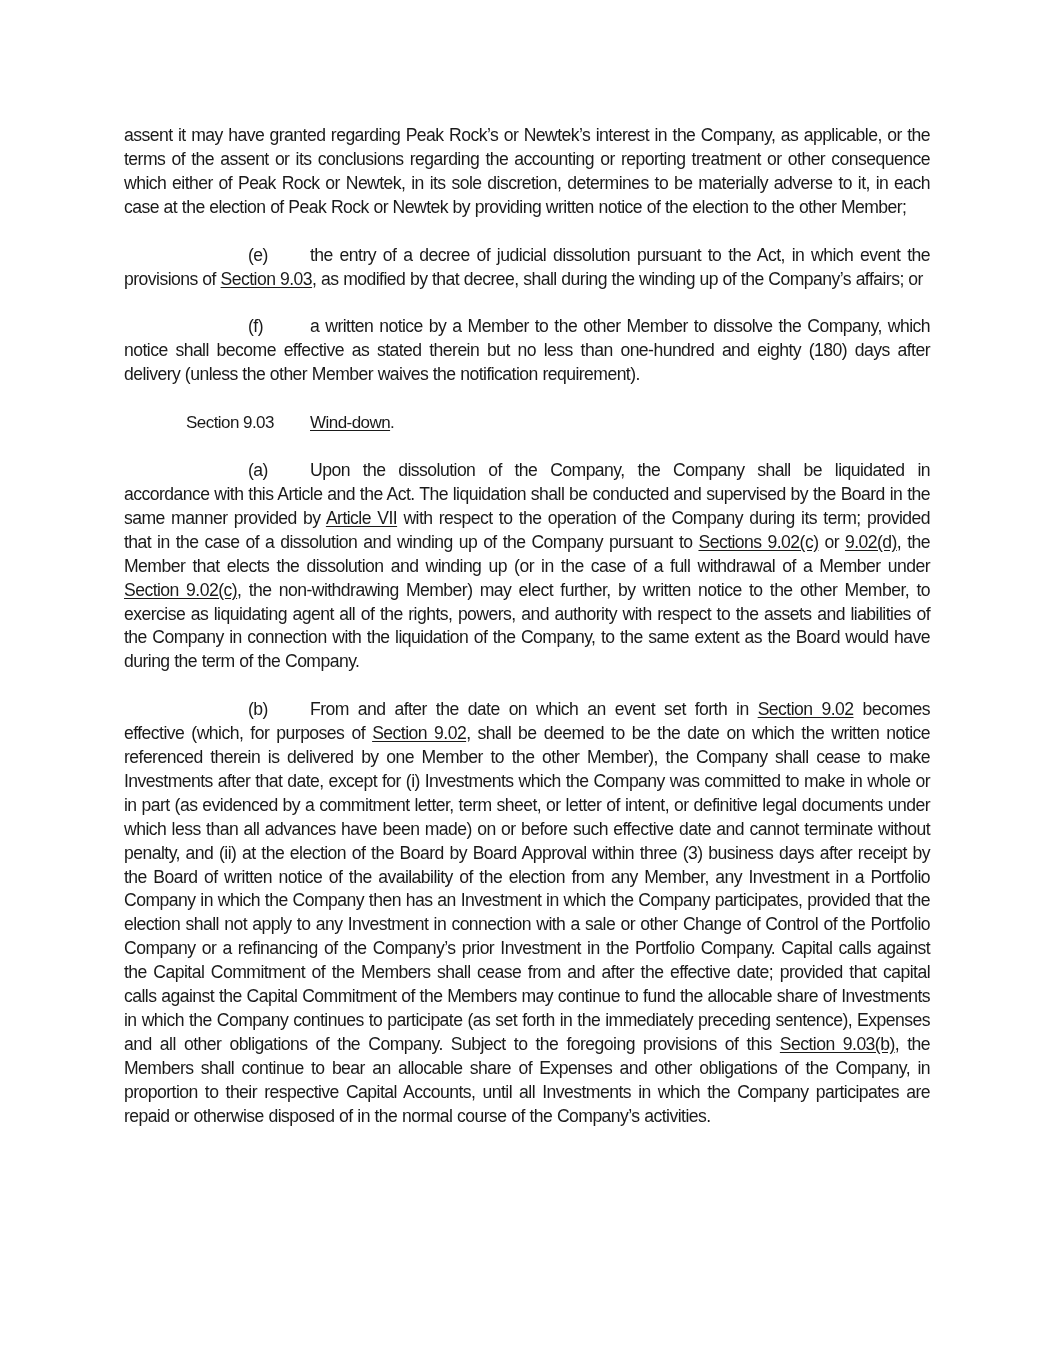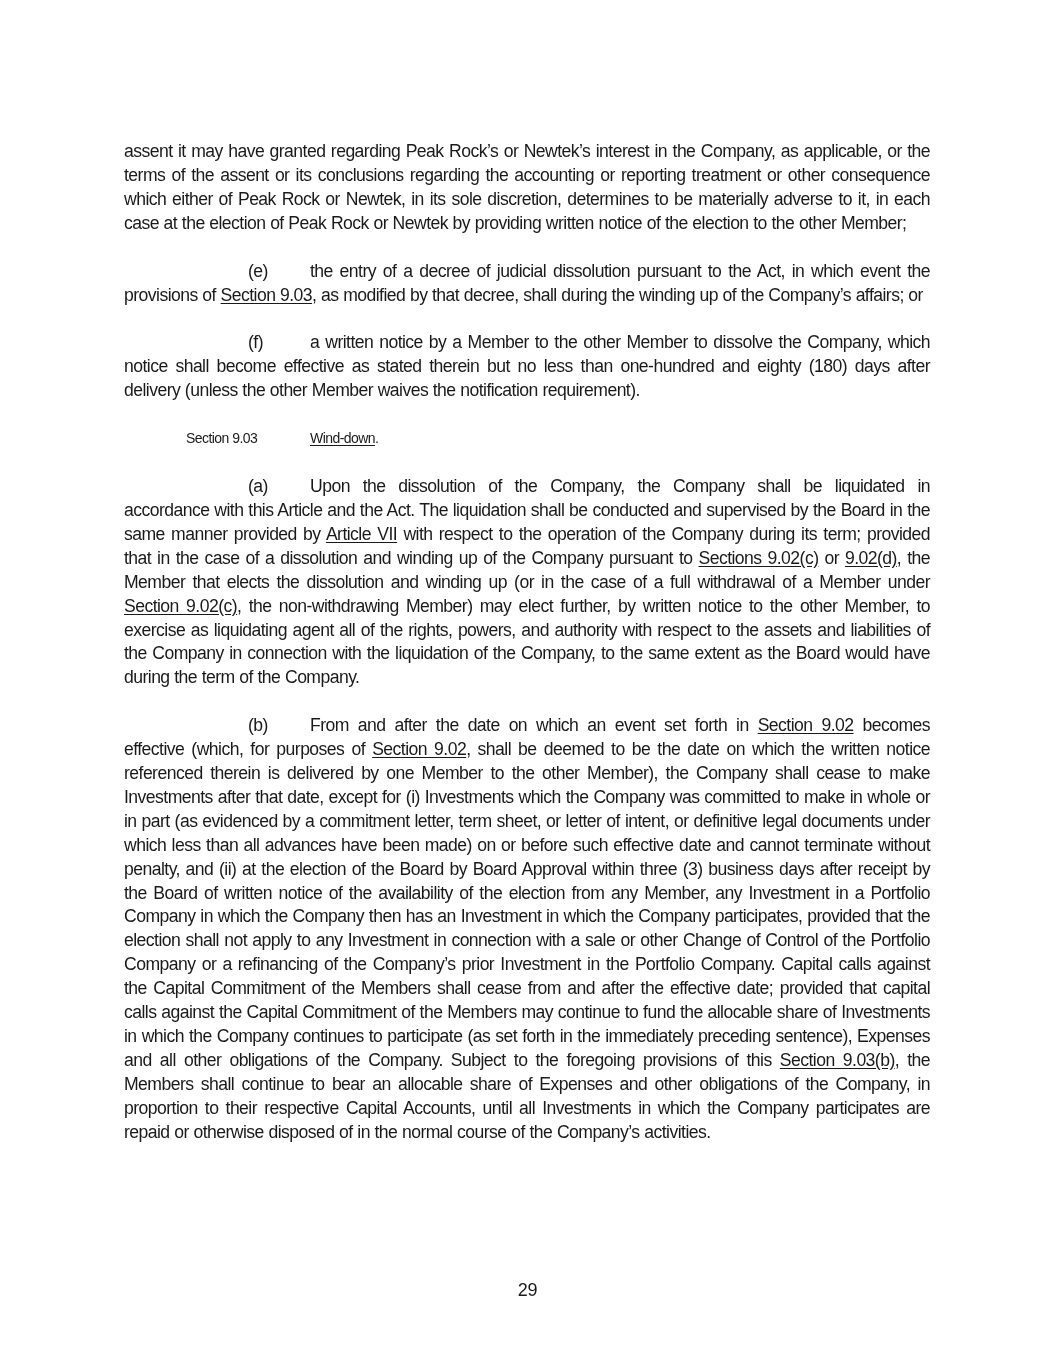--- a/index.html
+++ b/index.html
@@ -3,30 +3,30 @@
   <meta charset="utf-8">
   <style>
     html, body { margin: 0; padding: 0; background: #ffffff; }
     body { width: 1055px; height: 1365px; position: relative; overflow: hidden; }
     .page {
       position: absolute; left: 0; top: 0; width: 1055px; height: 1365px;
       background: #ffffff; color: #1a1a1a;
       font-family: "Liberation Sans", sans-serif;
     }
     .content {
-      position: absolute; left: 124px; top: 140px; width: 806px;
+      position: absolute; left: 124px; top: 124px; width: 806px;
     }
     .para {
       font-size: 17.6px; line-height: 23.9px; text-align: justify;
       margin: 0; letter-spacing: -0.55px; word-spacing: 0.3px;
     }
     .gap { height: 24px; }
     .indent-sub { text-indent: 124px; }
     .label { display: inline-block; width: 62px; text-indent: 0; }
-    .sec-head { padding-left: 62px; font-size: 14px; line-height: 23.9px; letter-spacing: -0.55px; }
+    .sec-head { padding-left: 62px; font-size: 17px; line-height: 23.9px; letter-spacing: -0.55px; }
     .sec-num { display: inline-block; width: 124px; }
     u { text-decoration: underline; text-underline-offset: 2px; }
     .page-num {
       position: absolute; left: 0; width: 1055px; top: 1280px;
       text-align: center; font-size: 18px; letter-spacing: -0.3px;
     }
   </style>
 </head>
 <body>
 
@@ -50,14 +50,13 @@
     <div class="gap"></div>
 
     <p class="para indent-sub"><span class="label">(a)</span><span>Upon the dissolution of the Company, the Company shall be liquidated in accordance with this Article and the Act. The liquidation shall be conducted and supervised by the Board in the same manner provided by </span><u>Article VII</u><span> with respect to the operation of the Company during its term; provided that in the case of a dissolution and winding up of the Company pursuant to </span><u>Sections 9.02(c)</u><span> or </span><u>9.02(d)</u><span>, the Member that elects the dissolution and winding up (or in the case of a full withdrawal of a Member under </span><u>Section 9.02(c)</u><span>, the non-withdrawing Member) may elect further, by written notice to the other Member, to exercise as liquidating agent all of the rights, powers, and authority with respect to the assets and liabilities of the Company in connection with the liquidation of the Company, to the same extent as the Board would have during the term of the Company.</span></p>
 
     <div class="gap"></div>
 
     <p class="para indent-sub"><span class="label">(b)</span><span>From and after the date on which an event set forth in </span><u>Section 9.02</u><span> becomes effective (which, for purposes of </span><u>Section 9.02</u><span>, shall be deemed to be the date on which the written notice referenced therein is delivered by one Member to the other Member), the Company shall cease to make Investments after that date, except for (i) Investments which the Company was committed to make in whole or in part (as evidenced by a commitment letter, term sheet, or letter of intent, or definitive legal documents under which less than all advances have been made) on or before such effective date and cannot terminate without penalty, and (ii) at the election of the Board by Board Approval within three (3) business days after receipt by the Board of written notice of the availability of the election from any Member, any Investment in a Portfolio Company in which the Company then has an Investment in which the Company participates, provided that the election shall not apply to any Investment in connection with a sale or other Change of Control of the Portfolio Company or a refinancing of the Company’s prior Investment in the Portfolio Company. Capital calls against the Capital Commitment of the Members shall cease from and after the effective date; provided that capital calls against the Capital Commitment of the Members may continue to fund the allocable share of Investments in which the Company continues to participate (as set forth in the immediately preceding sentence), Expenses and all other obligations of the Company. Subject to the foregoing provisions of this </span><u>Section 9.03(b)</u><span>, the Members shall continue to bear an allocable share of Expenses and other obligations of the Company, in proportion to their respective Capital Accounts, until all Investments in which the Company participates are repaid or otherwise disposed of in the normal course of the Company’s activities.</span></p>
 
   </div>
 
-  <div class="page-num">29</div>
 </div>
 
 </body></html>

